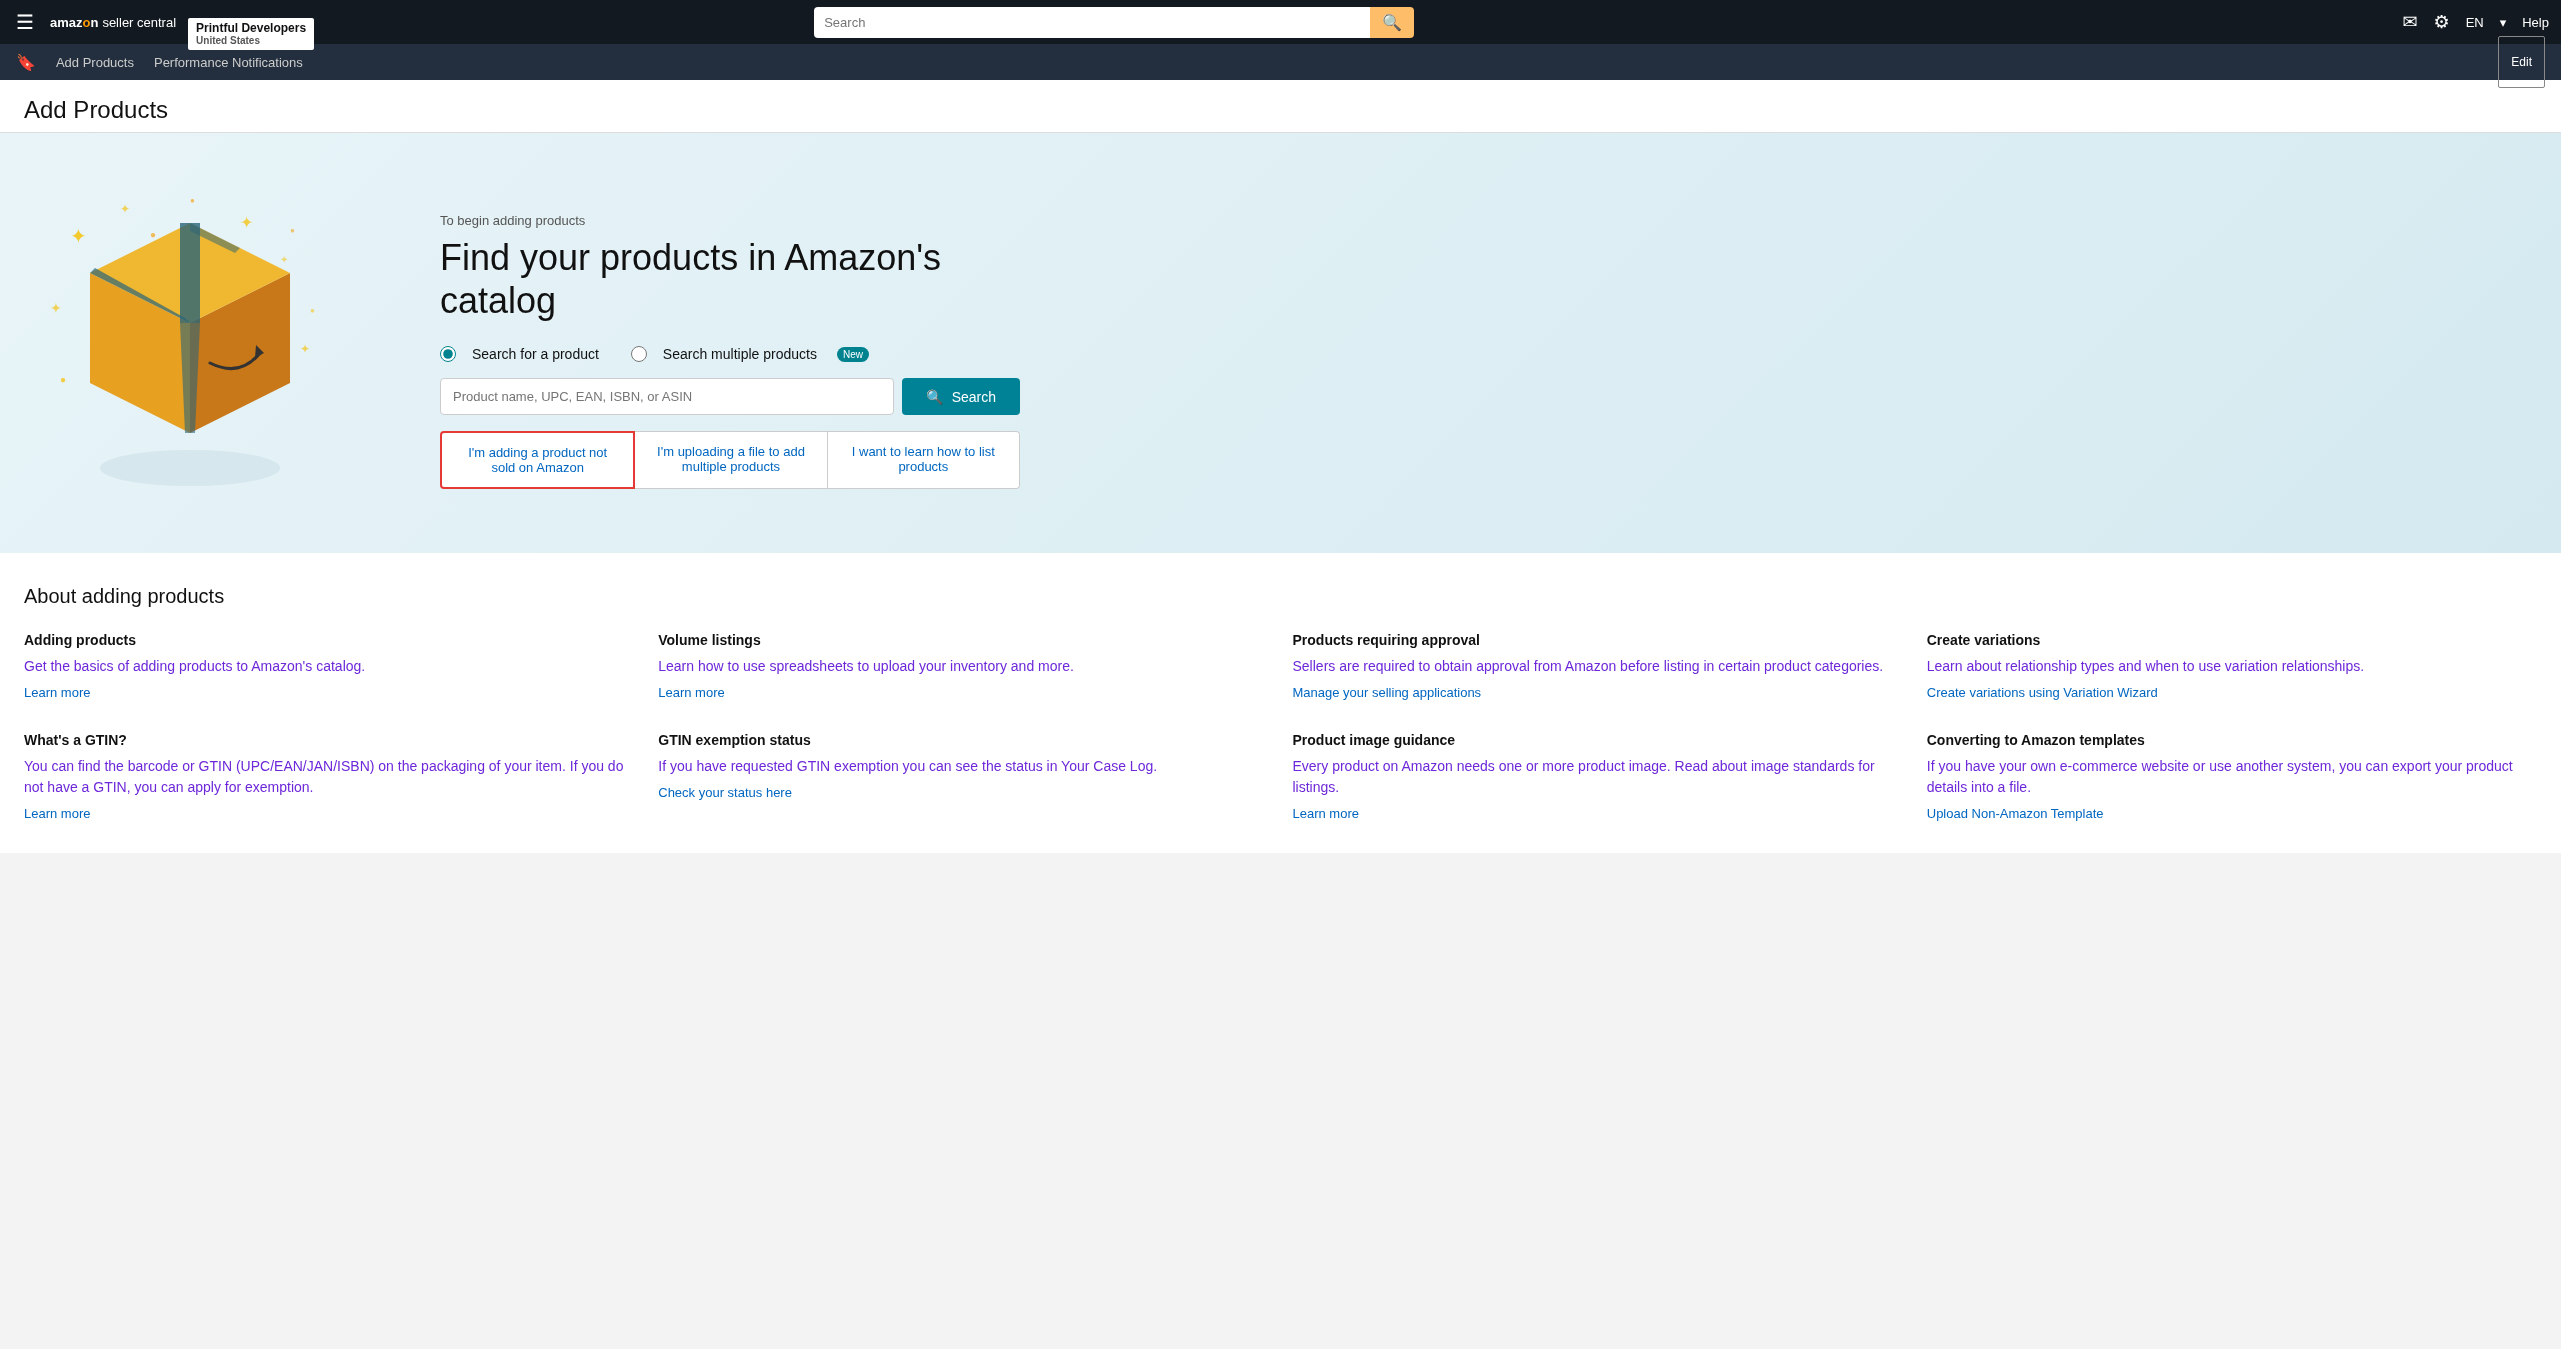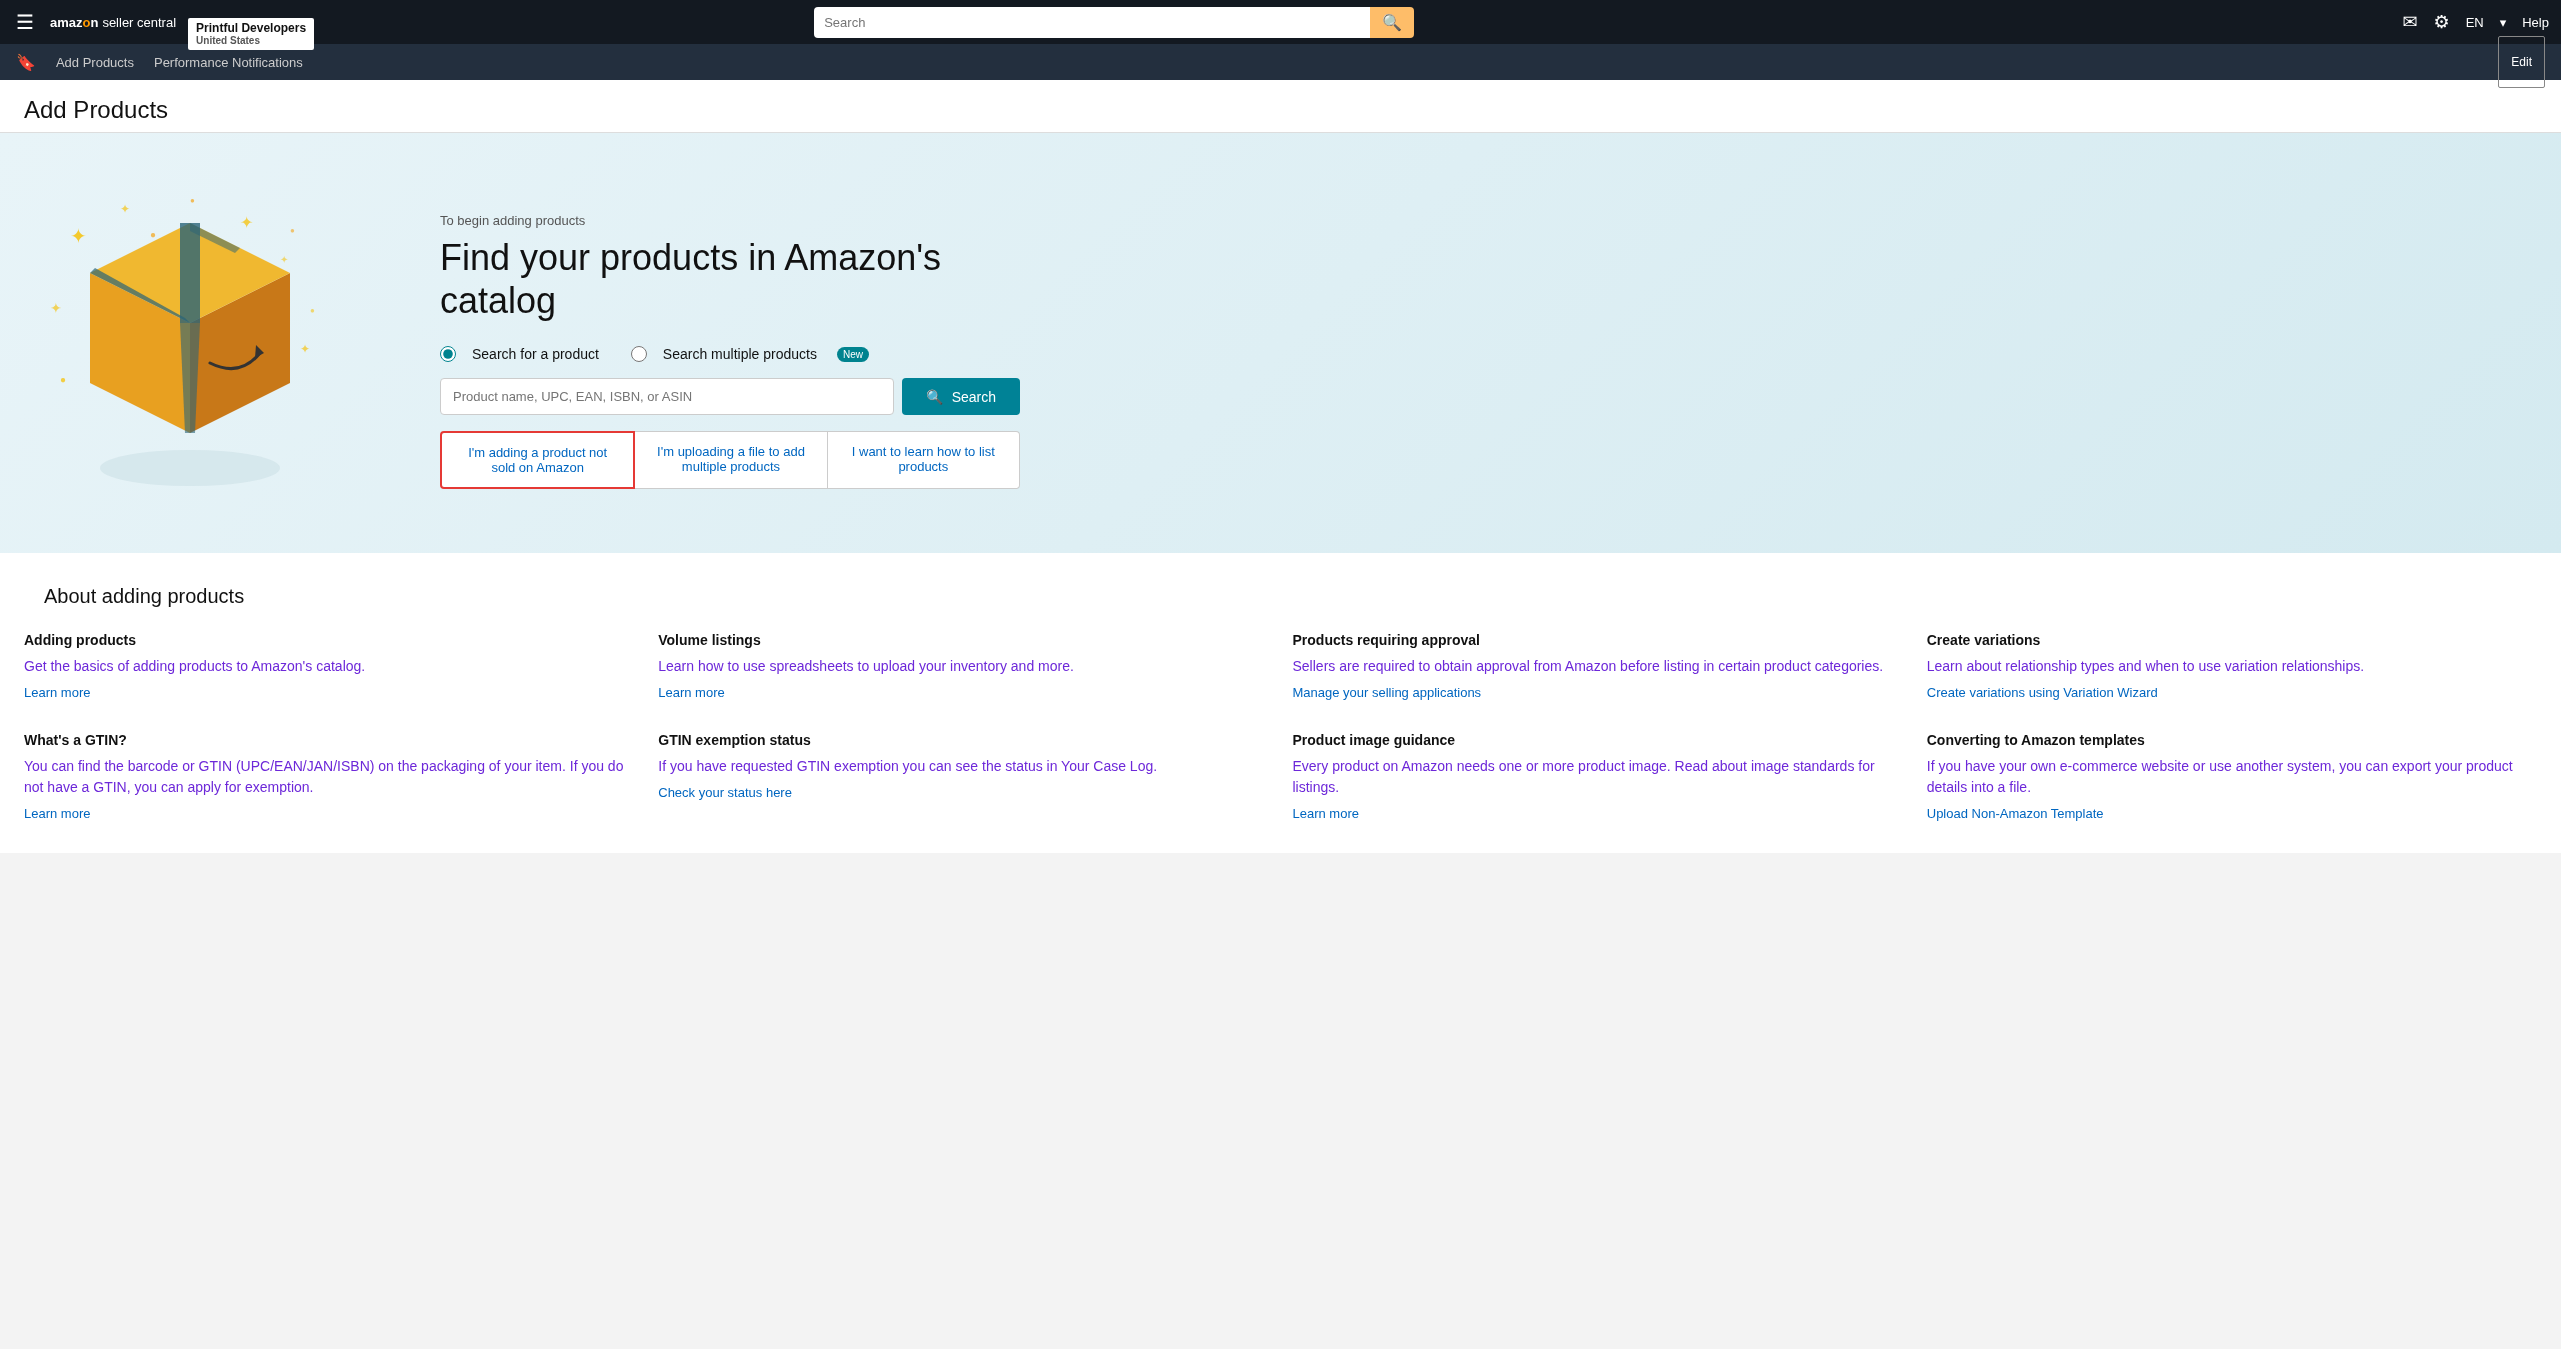--- a/index.html
+++ b/index.html
@@ -262,21 +262,20 @@
     
     .about-section {
       background: white;
       padding: 32px 24px;
     }
     .about-title {
       font-size: 20px;
       font-weight: normal;
       margin-bottom: 24px;
       color: #111;
-      margin-left: 20px;
     }
     .about-grid {
       display: grid;
       grid-template-columns: repeat(4, 1fr);
       gap: 32px 24px;
     }
     .about-card-title {
       font-size: 14px;
       font-weight: bold;
       color: #111;

